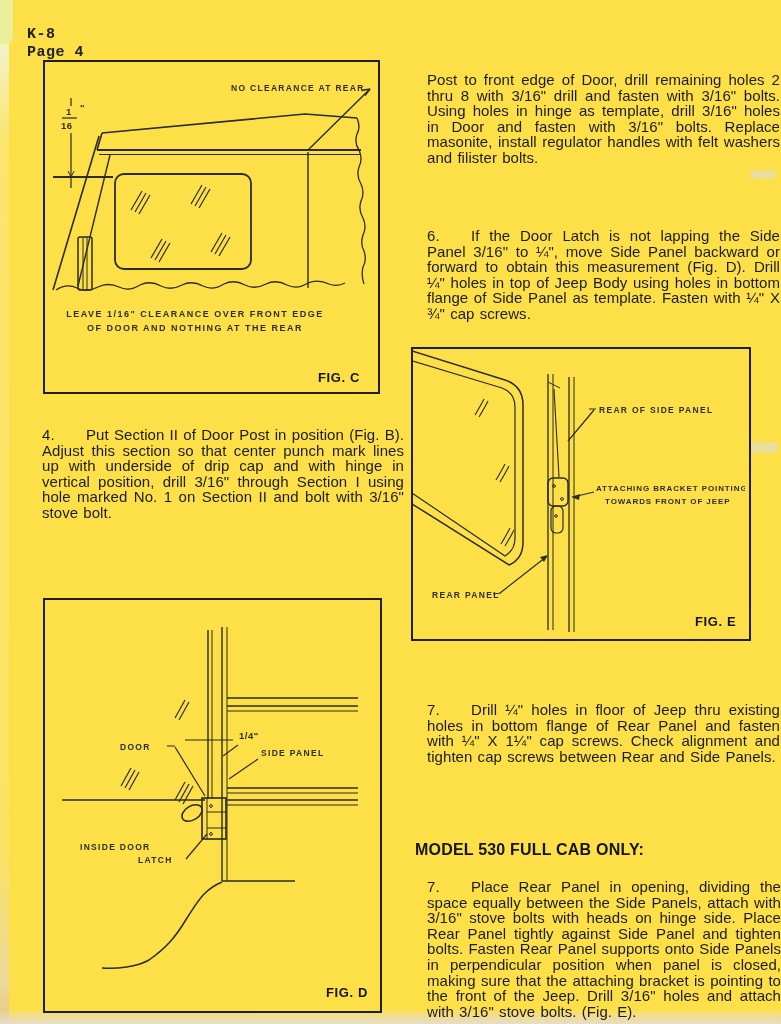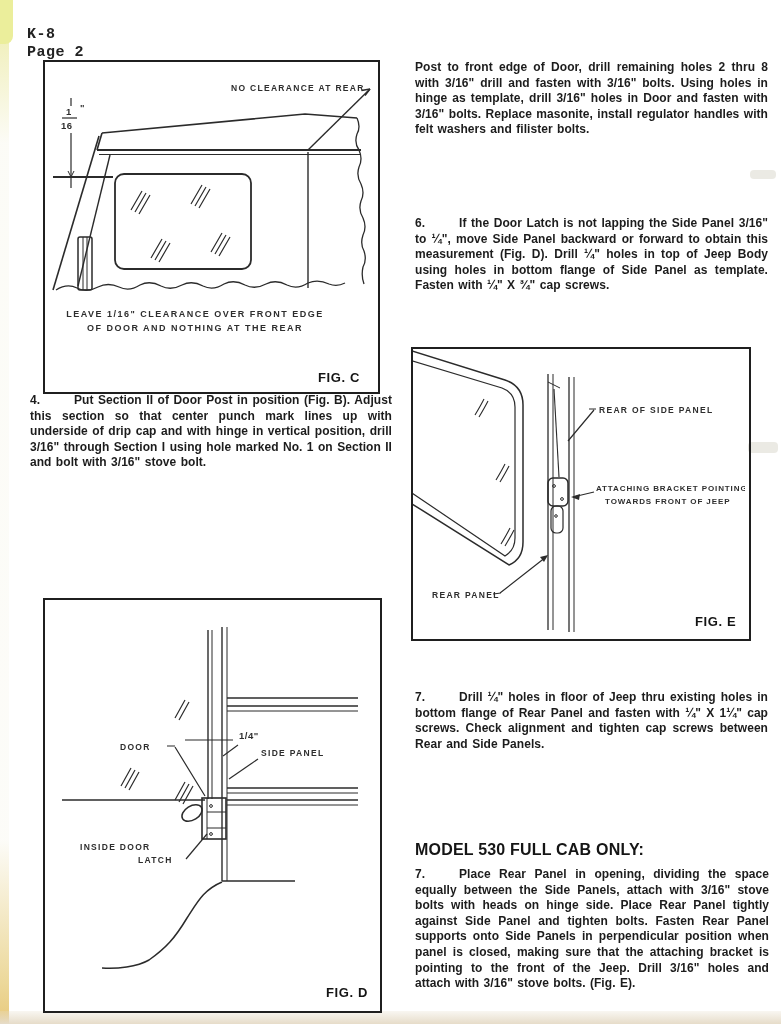--- a/index.html
+++ b/index.html
@@ -1,30 +1,30 @@
 <!DOCTYPE html>
 <html><head>
 <meta charset="utf-8">
 <style>
   html,body{margin:0;padding:0;background:#d8d4cc;}
-  .page{position:relative;width:781px;height:1024px;background:#ffffff;overflow:hidden;
+  .page{position:relative;width:781px;height:1024px;background:#fde047;overflow:hidden;
         font-family:"Liberation Sans",sans-serif;color:#1a1a1a;}
   
   .edge-left{position:absolute;left:0;top:0;width:9px;height:100%;
     background:linear-gradient(180deg,#ecef9d 0%,#f2f1c4 5%,rgba(243,242,222,.25) 14%,
     rgba(240,238,218,.18) 82%,#ecd89a 96%,#e8c97c 100%);}
   .edge-bottom{position:absolute;left:0;bottom:0;width:100%;height:13px;
     background:linear-gradient(180deg,rgba(231,221,202,.25),#e6dcc9);}
   .blob{position:absolute;left:0;top:0;width:13px;height:44px;background:#ebee9b;border-radius:0 0 8px 0;}
   .smudge{position:absolute;background:#dedcd2;border-radius:4px;opacity:.6;}
   
   .hdr{position:absolute;left:27px;top:26px;font-family:"Liberation Mono",monospace;
        font-weight:bold;font-size:15px;line-height:18px;letter-spacing:.5px;color:#222;}
   
-  .body{position:absolute;margin:0;font-size:12px;font-weight:bold;line-height:15.6px;
+  .body{position:absolute;margin:12px;font-size:15px;font-weight:normal;line-height:15.6px;
         text-align:justify;color:#1c1c1c;letter-spacing:.05px;word-spacing:1px;}
   .num{display:inline-block;width:44px;}
   .model{position:absolute;margin:0;font-size:16px;font-weight:bold;letter-spacing:.2px;color:#151515;}
   
   .figbox{position:absolute;border:2px solid #1f1f1f;background:transparent;}
   .figbox svg{position:absolute;left:0;top:0;}
   svg text{font-family:"Liberation Sans",sans-serif;font-weight:bold;fill:#2e2e2e;}
   .dlabel{font-size:8.5px;letter-spacing:1.3px;}
   .dlabel-sm{font-size:8px;letter-spacing:.9px;}
   .dim{font-size:9.5px;letter-spacing:.5px;}
@@ -38,21 +38,21 @@
 <div class="page">
 
   <div class="edge-left"></div>
   <div class="blob"></div>
   <div class="edge-bottom"></div>
   <div class="smudge" style="left:750px;top:170px;width:26px;height:9px;"></div>
   <div class="smudge" style="left:748px;top:442px;width:30px;height:11px;"></div>
 
   <div class="hdr">
     <div>K-8</div>
-    <div>Page 2</div>
+    <div>Page 4</div>
   </div>
 
   <div class="figbox" style="left:43px;top:60px;width:333px;height:330px;">
     <svg width="329" height="326" viewBox="0 0 329 326">
 
       <text class="dlabel" x="186" y="29">NO CLEARANCE AT REAR</text>
       <path class="ink" d="M263,88 L325,27" stroke-width="1.4"></path>
       <path class="ink" d="M325,27 L316.5,28.5 M325,27 L320,33.5" stroke-width="1.4"></path>
 
       <g>
@@ -92,21 +92,21 @@
       <line class="ink" x1="263" y1="90" x2="263" y2="226" stroke-width="1.4"></line>
       <path class="ink" d="M312,56 q4,9 0,16 q-3,9 2,16 q4,9 0,17 q-3,9 2,17 q4,9 0,17 q-3,9 2,17 q4,9 0,17 q-3,9 1,16 q3,9 -1,16 q-2,9 1,17" stroke-width="1.3"></path>
       <path class="ink" d="M11,228 q11,-7 21,-2 q10,5 21,-1 q10,-5 21,0 q10,5 21,-2 q10,-5 21,1 q10,5 21,-1 q10,-5 21,1 q10,5 21,-2 q10,-5 21,1 q10,5 21,-1 q10,-5 21,1 q10,5 21,-2 q10,-4 21,1 q8,3 16,-1" stroke-width="1.3"></path>
 
       <text class="cap" x="150" y="255" text-anchor="middle">LEAVE 1/16" CLEARANCE OVER FRONT EDGE</text>
       <text class="cap" x="150" y="269" text-anchor="middle">OF DOOR AND NOTHING AT THE REAR</text>
       <text class="figtag" x="273" y="320">FIG. C</text>
     </svg>
   </div>
 
-  <p class="body step" style="left:30px;top:393px;width:362px;"><span class="num">4.</span><span>Put Section II of Door Post in position (Fig. B). Adjust this section so that center punch mark lines up with underside of drip cap and with hinge in vertical position, drill 3/16" through Section I using hole marked No. 1 on Section II and bolt with 3/16" stove bolt.</span></p>
+  <p class="body step" style="left:30px;top:415px;width:362px;"><span class="num">4.</span><span>Put Section II of Door Post in position (Fig. B). Adjust this section so that center punch mark lines up with underside of drip cap and with hinge in vertical position, drill 3/16" through Section I using hole marked No. 1 on Section II and bolt with 3/16" stove bolt.</span></p>
 
 
   <div class="figbox" style="left:43px;top:598px;width:335px;height:411px;">
     <svg width="331" height="407" viewBox="0 0 331 407">
 
       <line class="ink" x1="163" y1="30" x2="163" y2="199" stroke-width="1.4"></line>
       <line class="ink" x1="167" y1="30" x2="167" y2="199" stroke-width="1"></line>
 
       <line class="ink" x1="177" y1="27" x2="177" y2="281" stroke-width="1.4"></line>
       <line class="ink" x1="182" y1="27" x2="182" y2="281" stroke-width="1"></line>

